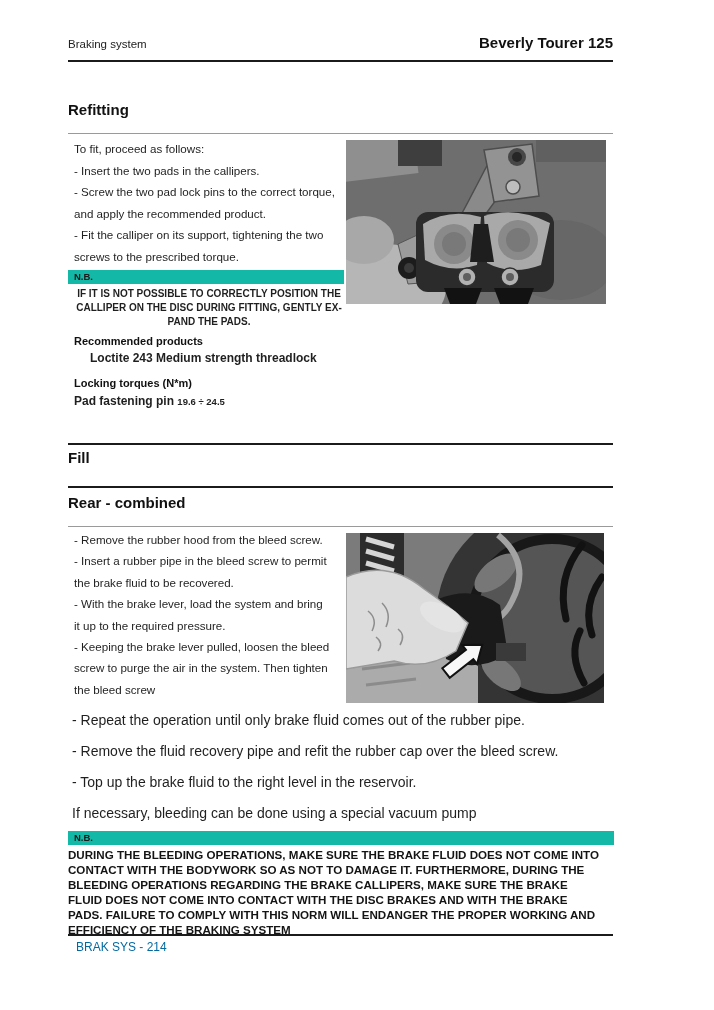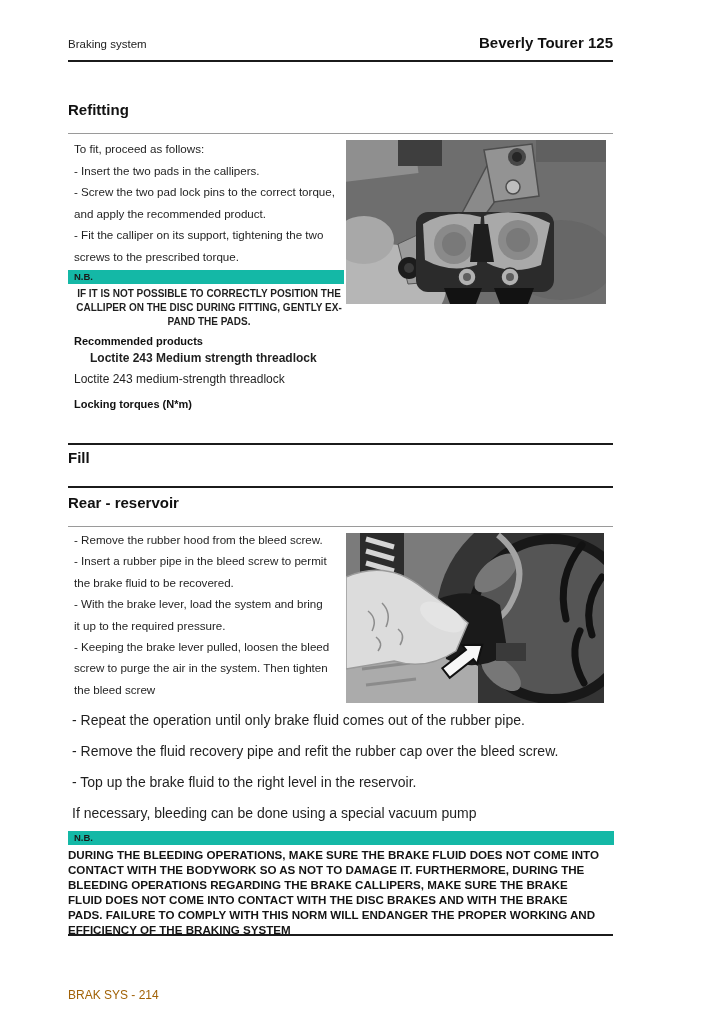--- a/index.html
+++ b/index.html
@@ -23,21 +23,21 @@
   .nb-note{font-size:10px;font-weight:bold;line-height:14px;white-space:pre-line;padding-left:6px;margin-top:3px;text-align:center;}
   .mt6{margin-top:6px;} .mt4{margin-top:4px;} .mt7{margin-top:7px;} .mt12{margin-top:12px;} .mt5{margin-top:5px;}
   .prod-bold{font-size:12px;font-weight:bold;padding-left:6px;margin-left:16px;}
   .prod-reg{font-size:12px;padding-left:6px;}
   .torque-line{font-size:12px;font-weight:bold;padding-left:6px;}
   .torque-val{font-size:9.5px;font-weight:bold;}
   .fullblock{position:absolute;left:68px;top:705px;width:546px;}
   .full-lines{font-size:14px;line-height:31px;white-space:pre-line;padding-left:4px;}
   .warning{font-size:11.6px;font-weight:bold;line-height:15.1px;white-space:pre-line;margin-top:2px;color:#141414;}
   .tooling{margin-top:4px;padding-left:2px;}
-  .footer-text{position:absolute;left:68px;top:940px;font-size:12px;color:#a16207;margin-top:48px;}
+  .footer-text{position:absolute;left:76px;top:940px;font-size:12px;color:#0369a1;}
   .photo{position:absolute;display:block;}
 </style>
 </head>
 <body>
 
 <div class="page">
 
   <div class="hdr">
     <span class="hdr-left">Braking system</span>
     <span class="hdr-right">Beverly Tourer 125</span>
@@ -53,22 +53,22 @@
 - Screw the two pad lock pins to the correct torque,
 and apply the recommended product.
 - Fit the calliper on its support, tightening the two
 screws to the prescribed torque.</div>
     <div class="nb-bar">N.B.</div>
     <div class="nb-note">IF IT IS NOT POSSIBLE TO CORRECTLY POSITION THE
 CALLIPER ON THE DISC DURING FITTING, GENTLY EX-
 PAND THE PADS.</div>
     <div class="h2 mt6">Recommended products</div>
     <div class="prod-bold mt4">Loctite 243 Medium strength threadlock</div>
-    <div class="prod-reg mt7">Loctite 243 medium-strength threadlock</div>
     <div class="h2 mt12">Locking torques (N*m)</div>
+    <div class="torque-line mt5"><span>Pad fastening pin </span><span class="torque-val">19.6 ÷ 24.5</span></div>
   </div>
 
   <svg class="photo" style="left:346px;top:140px" width="260" height="164" viewBox="0 0 260 164" role="img">
     <rect width="260" height="164" fill="#6e6e6e"></rect>
     <rect x="-8" y="-6" width="78" height="44" fill="#8f8f8f" transform="rotate(-7 30 15)"></rect>
     <rect x="52" y="-4" width="44" height="30" fill="#3e3e3e"></rect>
     <rect x="190" y="-4" width="70" height="26" fill="#606060"></rect>
     <ellipse cx="215" cy="120" rx="55" ry="40" fill="#676767"></ellipse>
     <ellipse cx="38" cy="148" rx="62" ry="44" fill="#b6b6b6"></ellipse>
     <ellipse cx="18" cy="100" rx="30" ry="24" fill="#a8a8a8"></ellipse>
@@ -96,21 +96,21 @@
     <circle cx="164" cy="137" r="9" fill="#b2b2b2" stroke="#2e2e2e" stroke-width="1.5"></circle>
       <circle cx="164" cy="137" r="4" fill="#5e5e5e"></circle>
     <polygon points="98,148 136,148 130,164 104,164" fill="#121212"></polygon>
     <polygon points="148,148 188,148 182,164 154,164" fill="#121212"></polygon>
   </svg>
 
   <div class="rule dark" style="top:443px"></div>
   <h1 class="h1" style="top:449px">Fill</h1>
 
   <div class="rule dark" style="top:486px"></div>
-  <h1 class="h1" style="top:494px">Rear - reservoir</h1>
+  <h1 class="h1" style="top:494px">Rear - combined</h1>
   <div class="rule light" style="top:526px"></div>
 
   <div class="col col2" style="top:529px">
     <div class="body-lines">- Remove the rubber hood from the bleed screw.
 - Insert a rubber pipe in the bleed screw to permit
 the brake fluid to be recovered.
 - With the brake lever, load the system and bring
 it up to the required pressure.
 - Keeping the brake lever pulled, loosen the bleed
 screw to purge the air in the system. Then tighten

